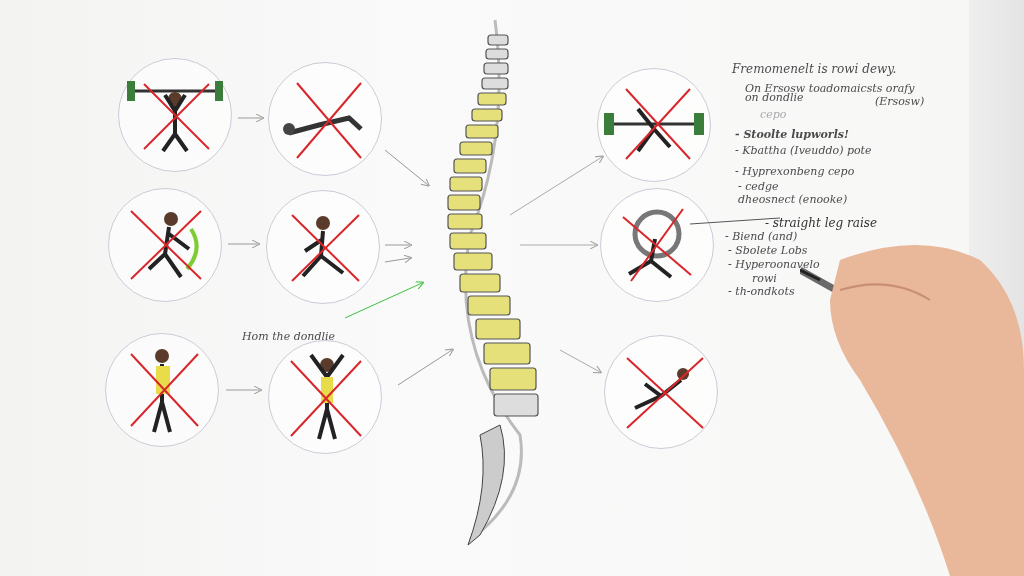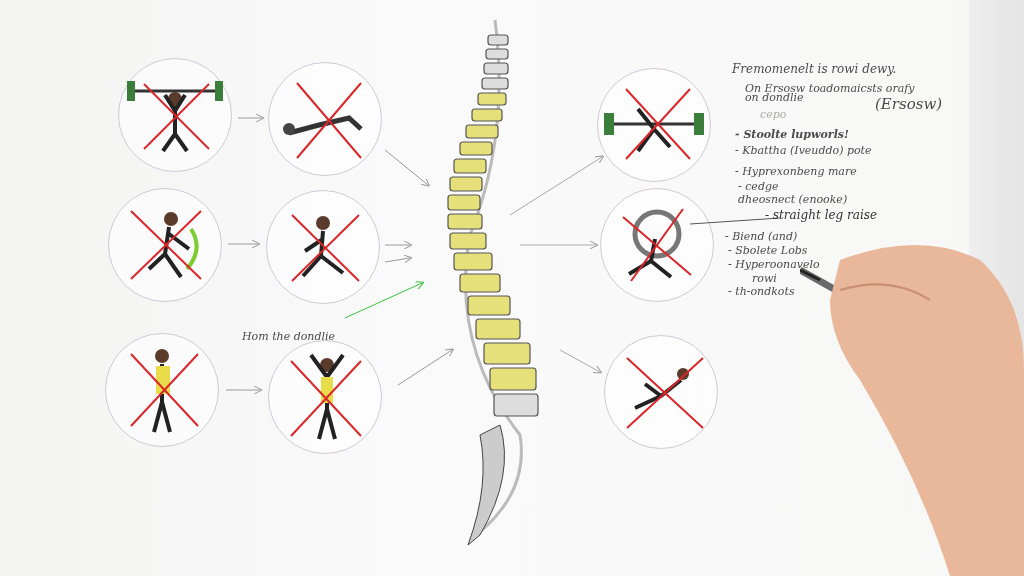--- a/index.html
+++ b/index.html
@@ -149,27 +149,27 @@
     <rect x="70" y="353" width="46" height="22" rx="3"></rect>
     <rect x="74" y="379" width="44" height="22" rx="3" fill="#ddd"></rect>
   </g>
   <path d="M80 410 Q95 460 60 520 L48 530 Q70 470 60 420 Z" fill="#ccc" stroke="#444"></path>
 </svg>
 
 <div class="note" style="left:732px;top:62px;font-size:12px;">Fremomenelt is rowi dewy.</div>
 <div class="note" style="left:745px;top:82px;">On Ersosw toadomaicsts orafy</div>
 <div class="note" style="left:745px;top:91px;">on dondlie</div>
 <div class="note" style="left:760px;top:108px;color:#aaa;">cepo</div>
-<div class="note" style="left:875px;top:95px;font-size:15px;">(Ersosw)</div>
+<div class="note" style="left:875px;top:95px;font-size:11px;">(Ersosw)</div>
 <div class="note" style="left:735px;top:128px;font-weight:bold;">- Stoolte lupworls!</div>
 <div class="note" style="left:735px;top:144px;">- Kbattha (Iveuddo) pote</div>
-<div class="note" style="left:735px;top:165px;">- Hyprexonbeng mare</div>
+<div class="note" style="left:735px;top:165px;">- Hyprexonbeng cepo</div>
 <div class="note" style="left:738px;top:180px;">- cedge</div>
 <div class="note" style="left:738px;top:193px;">dheosnect (enooke)</div>
-<div class="note" style="left:765px;top:208px;font-size:12px;color:#333;">- straight leg raise</div>
+<div class="note" style="left:765px;top:216px;font-size:12px;color:#333;">- straight leg raise</div>
 <div class="note" style="left:725px;top:230px;">- Biend (and)</div>
 <div class="note" style="left:728px;top:244px;">- Sbolete Lobs</div>
 <div class="note" style="left:728px;top:258px;">- Hyperoonavelo</div>
 <div class="note" style="left:752px;top:272px;">rowi</div>
 <div class="note" style="left:728px;top:285px;">- th-ondkots</div>
 <div class="note" style="left:242px;top:330px;font-size:11px;">Hom the dondlie</div>
 
 <svg id="hand" width="224" height="346">
   <line x1="0" y1="40" x2="224" y2="165" stroke="#6a6a6a" stroke-width="7"></line>
   <line x1="0" y1="40" x2="20" y2="50" stroke="#222" stroke-width="3"></line>

